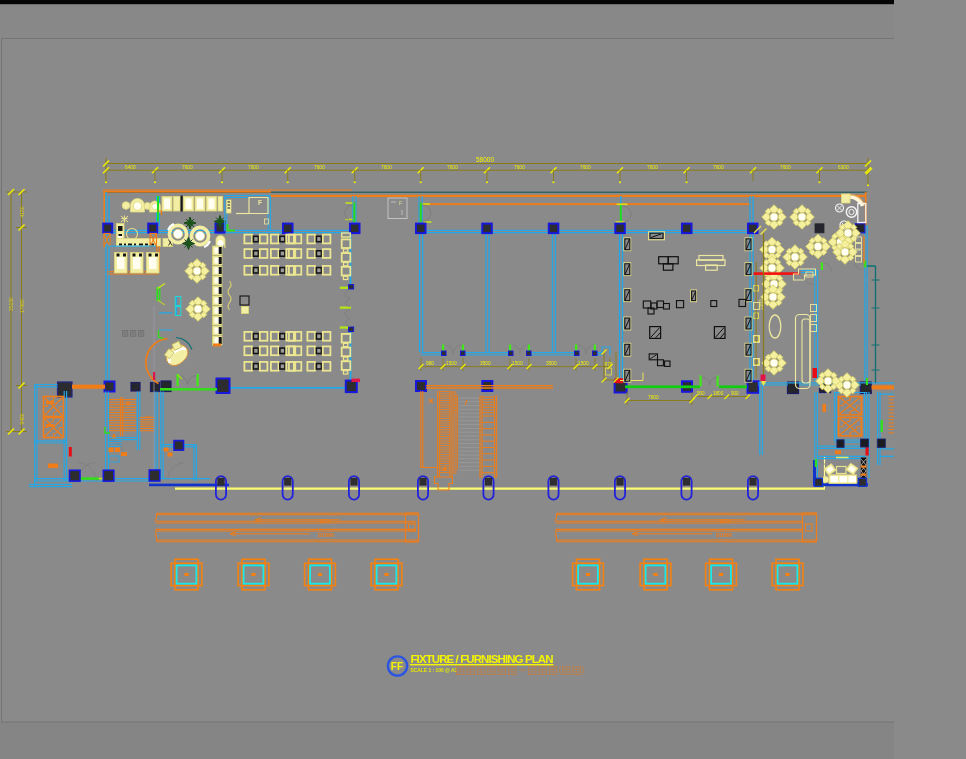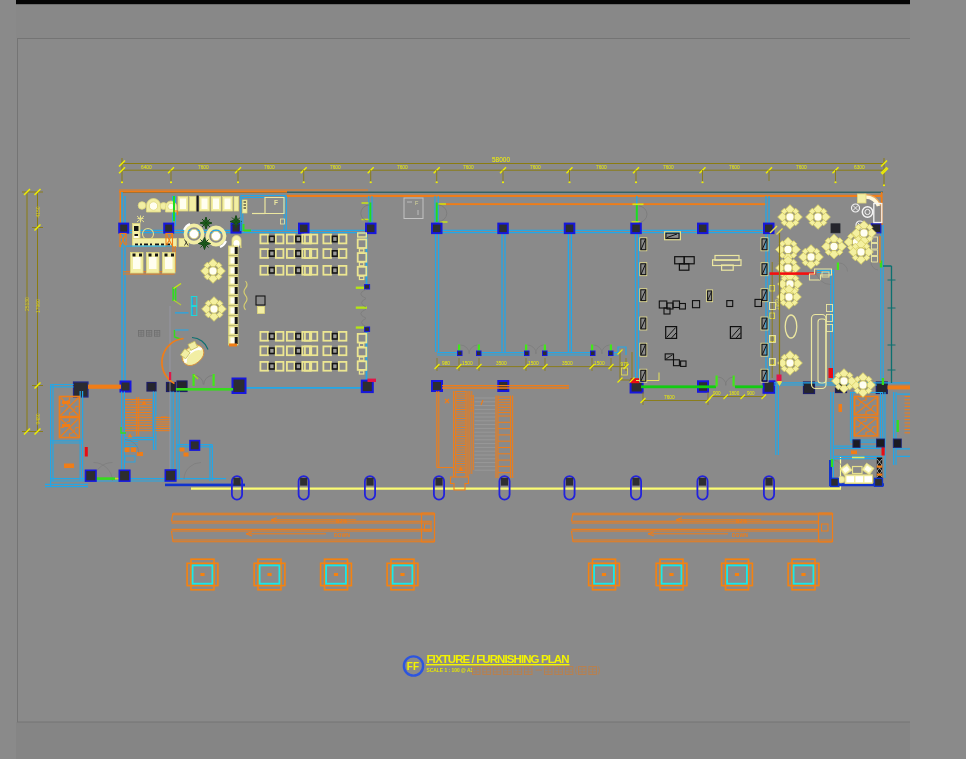--- a/index.html
+++ b/index.html
@@ -1,17 +1,17 @@
 <!DOCTYPE html>
 <html><head>
 <meta charset="utf-8">
 <style>
 html,body{margin:0;padding:0;background:#8a8a8a;}
 *{font-family:"Liberation Sans",sans-serif;}
-#page{position:relative;width:894px;height:759px;overflow:hidden;padding-left:16px;}
+#page{position:relative;width:894px;height:759px;overflow:hidden;}
 </style>
 </head>
 <body>
 <div id="page">
 <svg width="966" height="759" viewBox="0 0 966 759" xmlns="http://www.w3.org/2000/svg">
 <defs>
 
 <g id="chairpair">
   <rect x="0.9" y="0.9" width="7.6" height="8.8" fill="none" stroke="#ece691" stroke-width="1.8"></rect>
   <rect x="9.9" y="2.6" width="5" height="5.4" fill="#9a9a9a" stroke="#141414" stroke-width="1.6"></rect>

